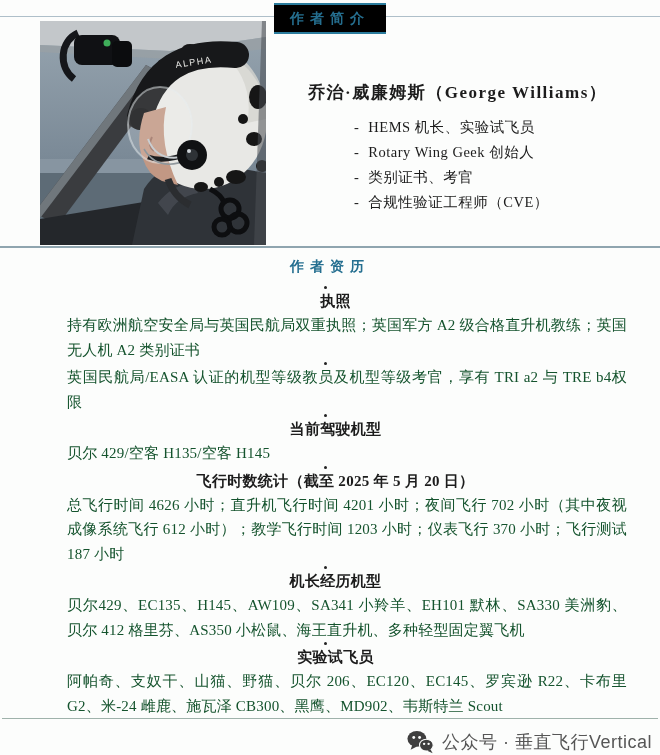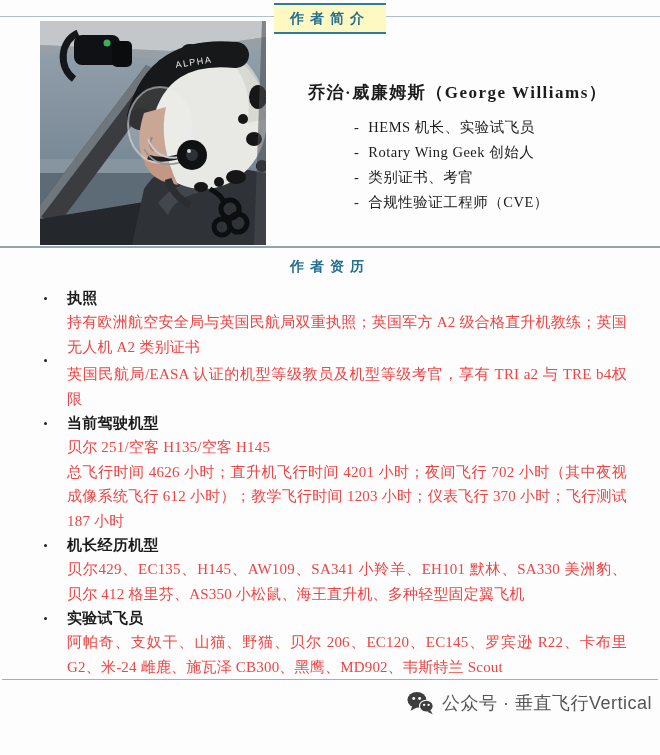--- a/index.html
+++ b/index.html
@@ -6,44 +6,44 @@
   .page{
     width:660px;height:755px;position:relative;overflow:hidden;
     background:#fcfdfc;color:#1c1c1c;
     font-family:"Liberation Serif","DejaVu Serif",serif;
   }
   
   .sec1-header{position:relative;height:32px;margin-top:3px;}
   .long-line{position:absolute;top:13px;left:0;right:0;height:1px;background:#aebfc9;}
   .sec1-box{
     position:absolute;top:0;left:50%;transform:translateX(-50%);
-    background:#fef9c3;padding:4px 16px;
+    background:#000000;padding:4px 16px;
     border-top:2px solid #2b7c9d;border-bottom:2px solid #2b7c9d;
   }
   .sec-title-text{
     color:#256f90;font-weight:bold;font-size:14px;letter-spacing:6px;
     font-family:"Liberation Sans",sans-serif;white-space:nowrap;
   }
   
   .profile{display:flex;margin-top:-14px;padding-left:40px;position:relative;}
   .photo{width:226px;height:224px;flex:0 0 auto;display:block;}
   .info{padding-left:42px;padding-top:60px;}
   .name{font-size:17px;font-weight:bold;letter-spacing:1.5px;white-space:nowrap;}
   .creds{margin-top:11px;padding-left:46px;}
   .cred-item{font-size:14.5px;line-height:25px;letter-spacing:0.5px;white-space:nowrap;}
   .cred-item .dash{margin-right:9px;}
   
   .divider1{height:2px;background:#8fa5af;margin-top:1px;position:relative;z-index:2;}
   
   .sec2-title{text-align:center;margin-top:9px;}
   
   .resume{padding:10px 33px 0 44px;}
-  .res-title{display:flex;align-items:center;font-weight:bold;font-size:15px;line-height:24px;letter-spacing:0.3px;}
+  .res-title{display:flex;align-items:center;font-weight:bold;font-size:15px;line-height:24px;letter-spacing:0.3px;flex-direction:column;}
   .bullet{width:3px;height:3px;border-radius:50%;background:#222;margin-right:20px;flex:0 0 auto;}
-  .res-content{padding-left:23px;font-size:15px;line-height:24.5px;text-align:justify;letter-spacing:0.2px;color:#ef4444;}
+  .res-content{padding-left:23px;font-size:15px;line-height:24.5px;text-align:justify;letter-spacing:0.2px;color:#14532d;}
   
   .footer-wrap{position:absolute;left:0;right:0;top:699;}
   .divider2{height:1px;background:#9fb2ab;margin:0 2px;}
   .footer-row{display:flex;justify-content:flex-end;align-items:center;gap:8px;padding:11px 8px 0 0;}
   .footer-text{font-family:"Liberation Sans",sans-serif;font-size:18px;color:#565656;letter-spacing:0.5px;}
 </style>
 </head>
 <body>
 
 <div class="page">
@@ -174,24 +174,28 @@
         <span class="bullet"></span>
       </div>
       <div class="res-content">英国民航局/EASA 认证的机型等级教员及机型等级考官，享有 TRI a2 与 TRE b4权限</div>
     </div>
 
     <div class="res-section">
       <div class="res-title">
         <span class="bullet"></span>
         <span>当前驾驶机型</span>
       </div>
-      <div class="res-content">贝尔 251/空客 H135/空客 H145</div>
-    </div>
-
-    <div class="res-section">
+      <div class="res-content">贝尔 429/空客 H135/空客 H145</div>
+    </div>
+
+    <div class="res-section">
+      <div class="res-title">
+        <span class="bullet"></span>
+        <span>飞行时数统计（截至 2025 年 5 月 20 日）</span>
+      </div>
       <div class="res-content">总飞行时间 4626 小时；直升机飞行时间 4201 小时；夜间飞行 702 小时（其中夜视成像系统飞行 612 小时）；教学飞行时间 1203 小时；仪表飞行 370 小时；飞行测试 187 小时</div>
     </div>
 
     <div class="res-section">
       <div class="res-title">
         <span class="bullet"></span>
         <span>机长经历机型</span>
       </div>
       <div class="res-content">贝尔429、EC135、H145、AW109、SA341 小羚羊、EH101 默林、SA330 美洲豹、贝尔 412 格里芬、AS350 小松鼠、海王直升机、多种轻型固定翼飞机</div>
     </div>

